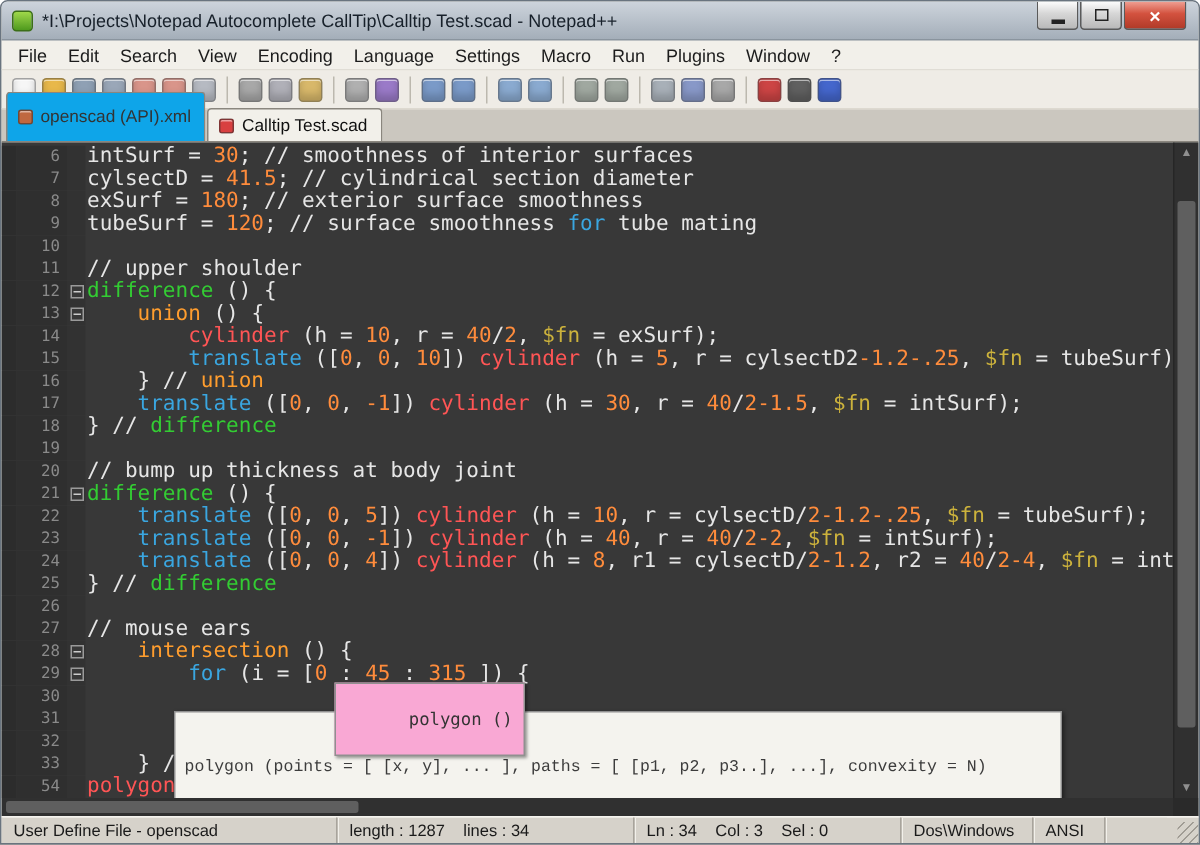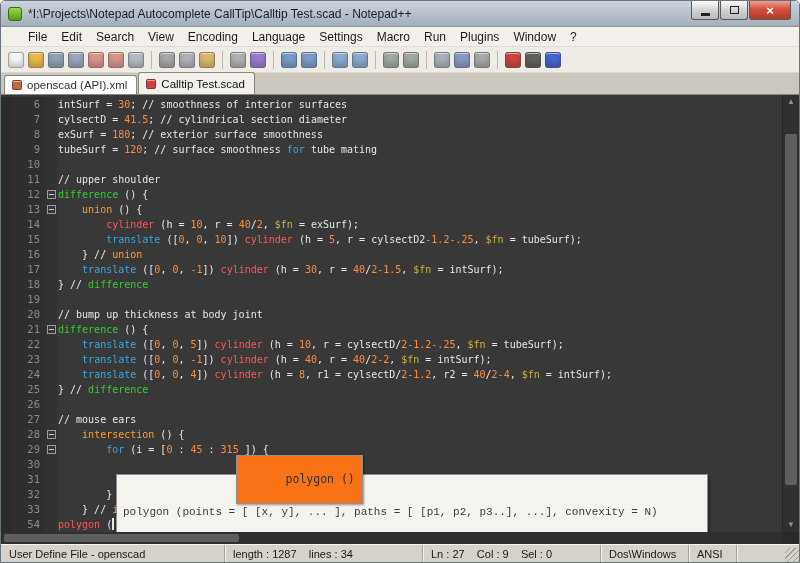--- a/index.html
+++ b/index.html
@@ -42,21 +42,21 @@
     background: linear-gradient(#f0a093, #d3523f 45%, #b13a28);
     color: #fff; font-size: 13px; font-weight: bold;
   }
   .g-min { width: 9px; height: 3px; background: #222; margin-top: 8px; }
   .g-max { width: 9px; height: 8px; border: 1px solid #222; }
 
   
   .menubar {
     height: 20px; flex: 0 0 20px;
     background: #f2f0ea; display: flex; align-items: center;
-    padding-left: 20px; border-bottom: 1px solid #e0ddd5;
+    padding-left: 4px; border-bottom: 1px solid #e0ddd5;
   }
   .menu-item { font-size: 12px; color: #1c1c1c; padding: 2px 7px; white-space: pre; }
 
   
   .toolbar {
     height: 26px; flex: 0 0 26px;
     background: #efece6; display: flex; align-items: center;
     padding-left: 5px; border-bottom: 1px solid #ddd9d0;
   }
   .tb-icon {
@@ -70,21 +70,21 @@
   .tabbar {
     height: 22px; flex: 0 0 22px;
     background: #cbc7bf; display: flex; align-items: flex-end;
     padding-left: 3px; border-bottom: 1px solid #8a867e;
   }
   .tab {
     display: flex; align-items: center;
     padding: 2px 9px 3px 7px; margin-right: 1px;
     border: 1px solid #8a867e; border-bottom: none;
     border-radius: 3px 3px 0 0;
-    background: #ffffff; color: #333; height: 19px;
+    background: #0ea5e9; color: #333; height: 33px;
     font-size: 11.5px; white-space: pre; cursor: default;
   }
   .tab.active { background: #f2f0ea; color: #101010; height: 22px; padding-top: 4px; }
   .tab-icon {
     width: 10px; height: 10px; border-radius: 2px; margin-right: 5px;
     border: 1px solid rgba(40,40,40,.5);
     box-shadow: inset 0 1px 0 rgba(255,255,255,.5);
   }
 
   
@@ -98,21 +98,21 @@
   .ln  {
     flex: 0 0 34px; background: #2f2f2f;
     font-family: "DejaVu Sans Mono", monospace; font-size: 10.5px; line-height: 15px;
     color: #8a8a8a; text-align: right; padding-right: 5px;
   }
   .fm { flex: 0 0 12px; background: #323232; display: flex; align-items: center; justify-content: center; }
   .fbox { width: 9px; height: 9px; border: 1px solid #9a9a9a; background: #383838; position: relative; }
   .fbox::after { content: ""; position: absolute; left: 1px; right: 1px; top: 3px; height: 1px; background: #cccccc; }
   pre.code {
     flex: 1 1 auto; overflow: hidden;
-    font-family: "DejaVu Sans Mono", monospace; font-size: 10px; line-height: 15px;
+    font-family: "DejaVu Sans Mono", monospace; font-size: 14px; line-height: 15px;
     white-space: pre; padding-left: 1px;
   }
   .tk-d { color: #e6e6e6; }
   .tk-n { color: #ff8c3c; }
   .tk-g { color: #33cc33; }
   .tk-o { color: #ff9d2e; }
   .tk-r { color: #ff5555; }
   .tk-c { color: #3aa6e0; }
   .tk-y { color: #ccb23c; }
   .caret { display: inline-block; width: 2px; height: 12px; background: #e8e8e8; vertical-align: -2px; }
@@ -125,22 +125,22 @@
   }
   .varrow { flex: 0 0 14px; color: #8f8f8f; font-size: 8px; text-align: center; line-height: 14px; }
   .vtrack { flex: 1 1 auto; position: relative; }
   .vthumb { position: absolute; left: 2px; right: 2px; top: 6%; height: 86%; background: #5f5f5f; border-radius: 2px; }
   .hscroll { height: 12px; flex: 0 0 12px; background: #303030; position: relative; }
   .hthumb { position: absolute; left: 3px; top: 2px; height: 8px; width: 235px; background: #5f5f5f; border-radius: 2px; }
   .hcorner { position: absolute; right: 0; top: 0; width: 17px; height: 12px; background: #2a2a2a; }
 
   
   .calltip-mini {
-    position: absolute; left: 235px; top: 360px;
-    background: #f97316; border: 1px solid #909090;
+    position: absolute; left: 222px; top: 360px;
+    background: #f9a8d4; border: 1px solid #909090;
     font-family: "DejaVu Sans Mono", monospace; font-size: 11.5px; line-height: 15px;
     color: #333; padding: 1px 7px; white-space: pre; z-index: 6;
     box-shadow: 1px 1px 2px rgba(0,0,0,.4);
   }
   .calltip {
     position: absolute; left: 115px; top: 379px; width: 592px;
     background: #f4f3ee; border: 1px solid #909090;
     font-family: "DejaVu Sans Mono", monospace; font-size: 11px; line-height: 14px;
     padding: 2px 6px; white-space: pre; z-index: 5;
     box-shadow: 1px 1px 3px rgba(0,0,0,.45);
@@ -450,20 +450,20 @@
   </div>
 
   <div class="hscroll">
     <div class="hthumb"></div>
     <div class="hcorner"></div>
   </div>
 
   <div class="statusbar">
     <span class="sb doctype">User Define File - openscad</span>
     <span class="sb lenlines">length : 1287    lines : 34</span>
-    <span class="sb pos">Ln : 27    Col : 9    Sel : 0</span>
+    <span class="sb pos">Ln : 34    Col : 3    Sel : 0</span>
     <span class="sb eol">Dos\Windows</span>
     <span class="sb enc">ANSI</span>
     <span class="sb mode">INS</span>
     <span class="sb grip"></span>
   </div>
 
 </div>
 
 </body></html>

